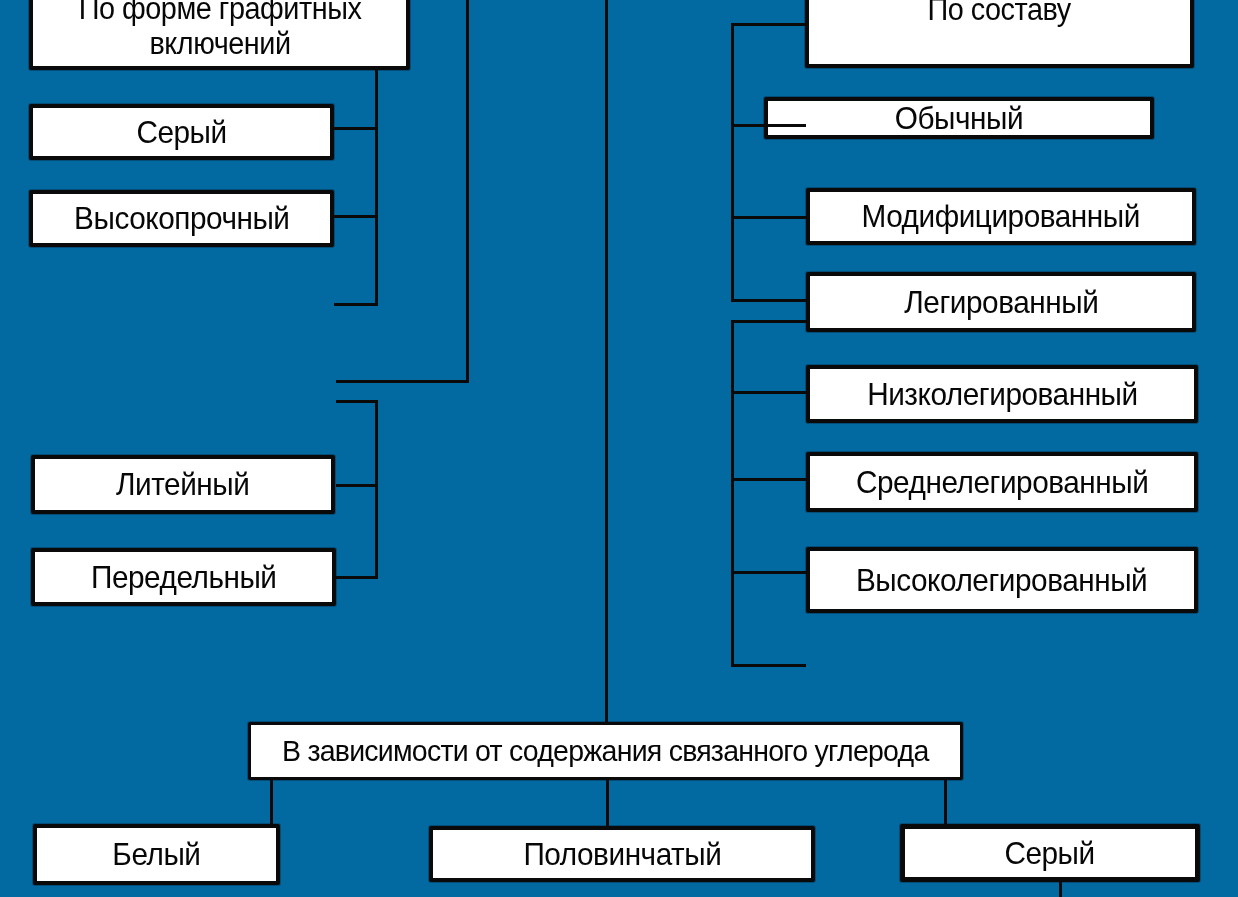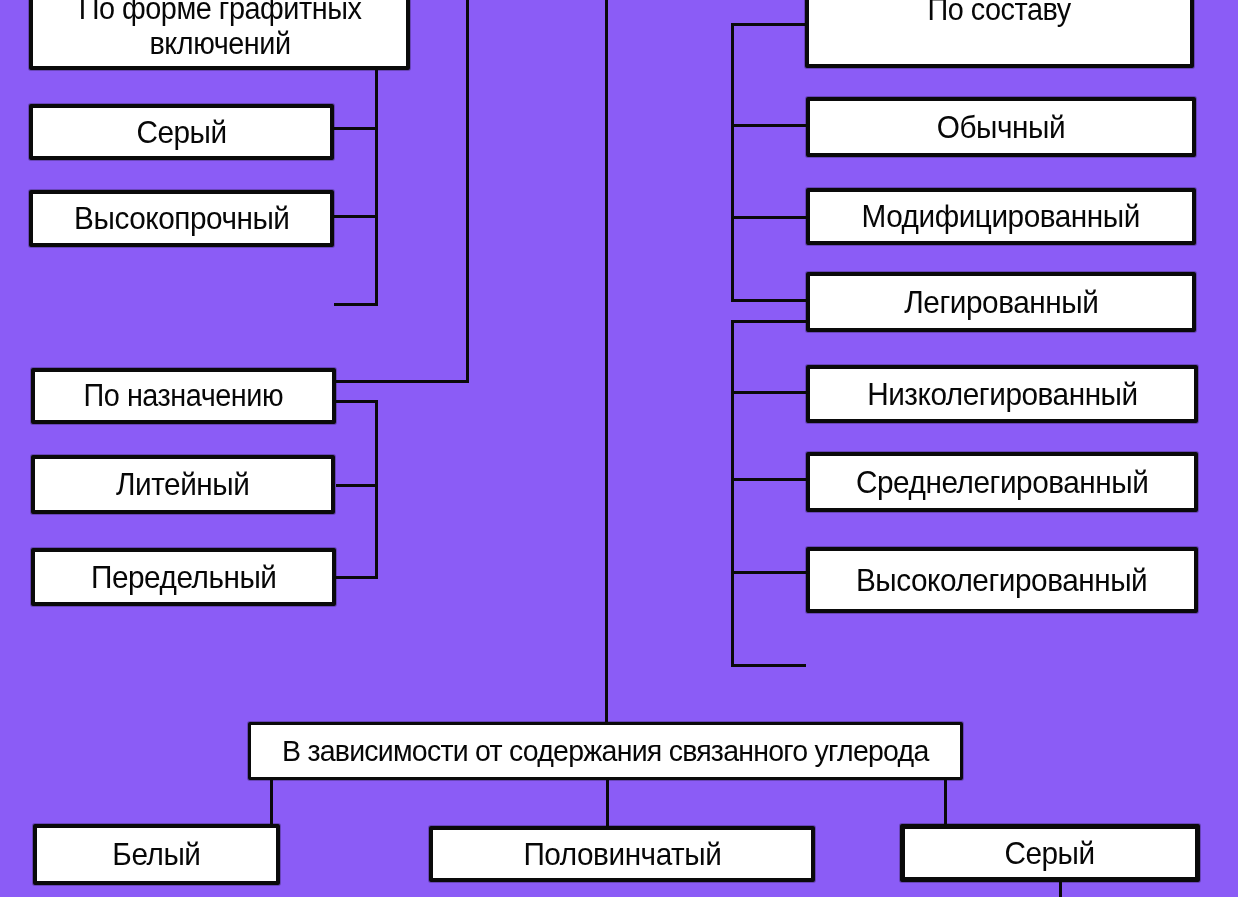--- a/index.html
+++ b/index.html
@@ -1,19 +1,19 @@
 <!DOCTYPE html>
 <html lang="ru"><head>
 <meta charset="utf-8">
 <style>
   html,body{margin:0;padding:0;background:#ffffff;}
   #canvas{
     position:relative;
     width:1238px;height:897px;
-    background:#8b5cf6;
+    background:#0369a1;
     overflow:hidden;
     font-family:"Liberation Sans","DejaVu Sans",sans-serif;
   }
   .box{
     position:absolute;
     box-sizing:border-box;
     background:#ffffff;
     border:4px solid #0a0a0a;
     display:flex;
     align-items:center;
@@ -46,34 +46,31 @@
     <span>По форме графитных
 включений</span>
   </div>
   <div class="box" style="left:29px;top:104px;width:305px;height:56px">
     <span>Серый</span>
   </div>
   <div class="box" style="left:29px;top:190px;width:305px;height:57px">
     <span>Высокопрочный</span>
   </div>
 
-  <div class="box category" style="left:31px;top:368px;width:305px;height:56px">
-    <span>По назначению</span>
-  </div>
   <div class="box" style="left:31px;top:455px;width:304px;height:59px">
     <span>Литейный</span>
   </div>
   <div class="box" style="left:31px;top:548px;width:305px;height:58px">
     <span>Передельный</span>
   </div>
 
   <div class="box category" style="left:805px;top:-48px;width:389px;height:116px">
     <span>По составу</span>
   </div>
-  <div class="box" style="left:806px;top:97px;width:390px;height:60px">
+  <div class="box" style="left:764px;top:97px;width:390px;height:42px">
     <span>Обычный</span>
   </div>
   <div class="box" style="left:806px;top:188px;width:390px;height:57px">
     <span>Модифицированный</span>
   </div>
   <div class="box" style="left:806px;top:272px;width:390px;height:60px">
     <span>Легированный</span>
   </div>
   <div class="box" style="left:806px;top:365px;width:392px;height:58px">
     <span>Низколегированный</span>

